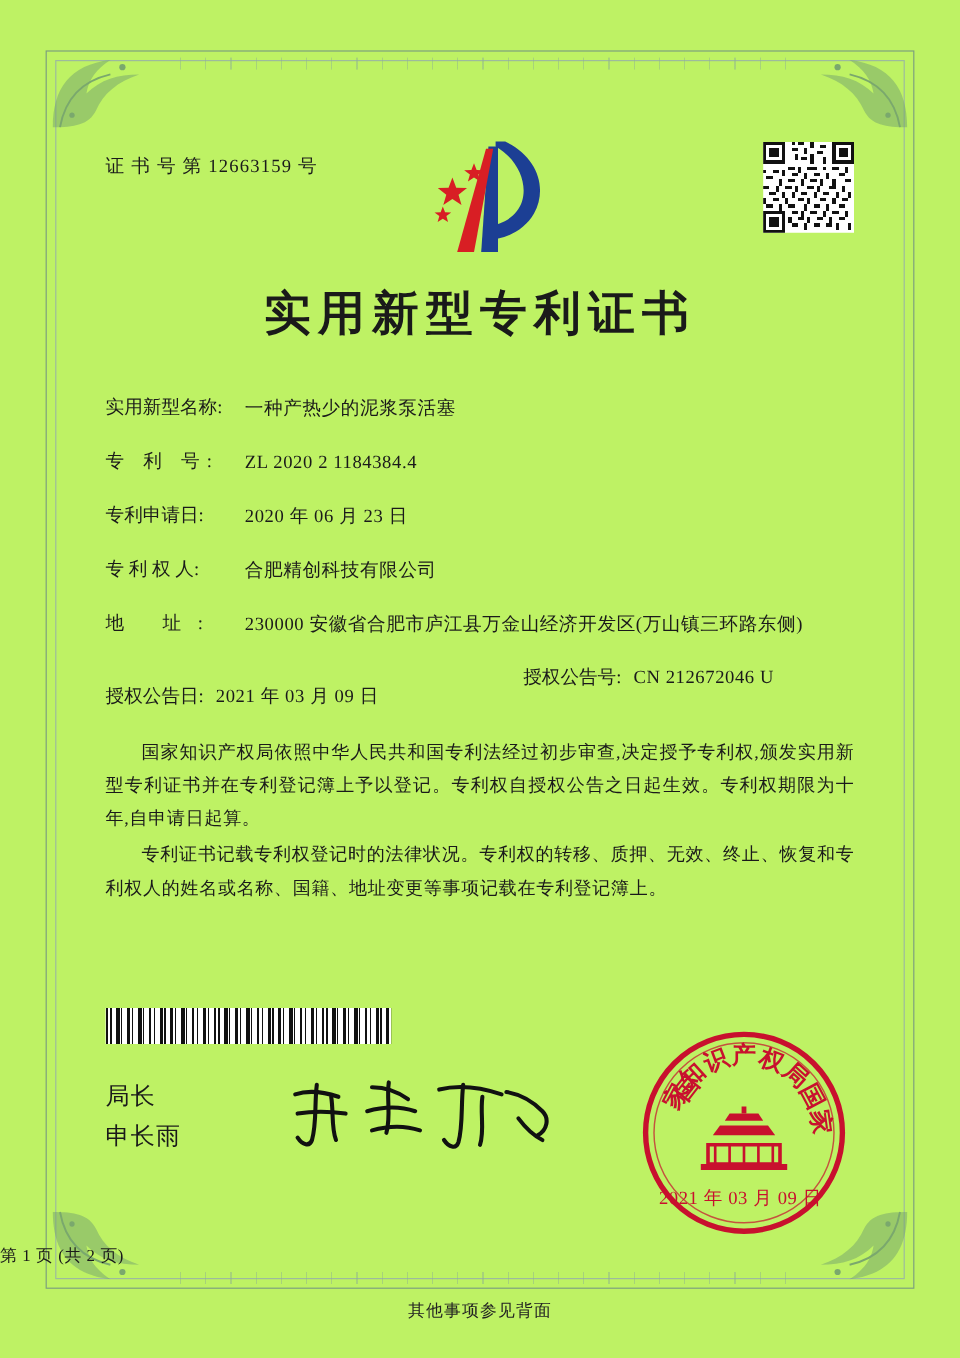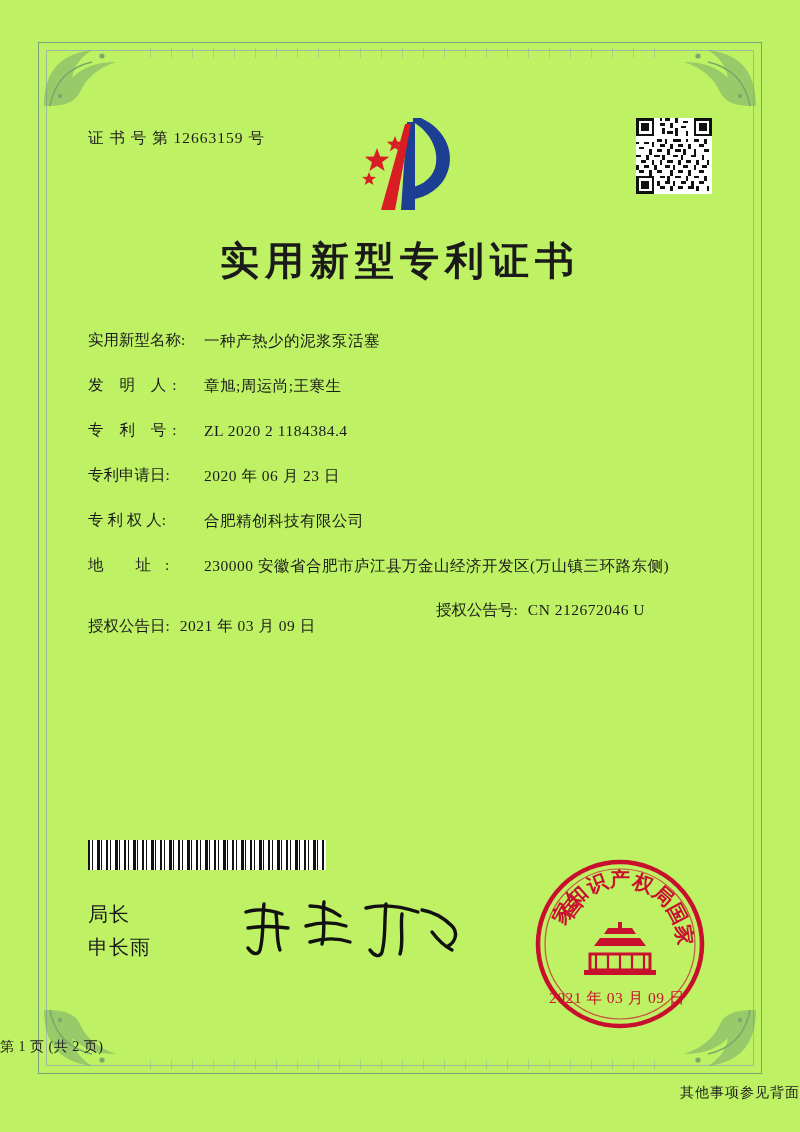--- a/index.html
+++ b/index.html
@@ -225,21 +225,21 @@
     top: 1038px;
     text-align: left;
     font-size: 14px;
     letter-spacing: .5px;
   }
   .footnote {
     position: absolute;
     left: 0;
     right: 0;
     top: 1084px;
-    text-align: right;
+    text-align: center;
     font-size: 14px;
     letter-spacing: 1px;
     color: #222;
   }
 </style>
 </head>
 <body>
 
 <div class="page">
 
@@ -400,24 +400,20 @@
 
     <div class="doc-title">实用新型专利证书</div>
 
     <div class="fields">
 
       <div class="field">
         <div class="lbl">实用新型名称:</div>
         <div class="val">一种产热少的泥浆泵活塞</div>
       </div>
 
-      <div class="field">
-        <div class="lbl spread">发  明  人:</div>
-        <div class="val">章旭;周运尚;王寒生</div>
-      </div>
 
       <div class="field">
         <div class="lbl spread">专  利  号:</div>
         <div class="val">ZL 2020 2 1184384.4</div>
       </div>
 
       <div class="field">
         <div class="lbl">专利申请日:</div>
         <div class="val">2020 年 06 月 23 日</div>
       </div>
@@ -438,20 +434,24 @@
           <div class="val2">2021 年 03 月 09 日</div>
         </div>
         <div class="half">
           <div class="lbl2">授权公告号:</div>
           <div class="val2">CN 212672046 U</div>
         </div>
       </div>
 
     </div>
 
+    <div class="paragraphs">
+      <p>国家知识产权局依照中华人民共和国专利法经过初步审查,决定授予专利权,颁发实用新型专利证书并在专利登记簿上予以登记。专利权自授权公告之日起生效。专利权期限为十年,自申请日起算。</p>
+      <p>专利证书记载专利权登记时的法律状况。专利权的转移、质押、无效、终止、恢复和专利权人的姓名或名称、国籍、地址变更等事项记载在专利登记簿上。</p>
+    </div>
 
   </div>
 
   <div class="lower">
     <div class="barcode"></div>
     <div class="sig-block">
       <div>局长</div>
       <div>申长雨</div>
     </div>
     <div class="signature-img">

